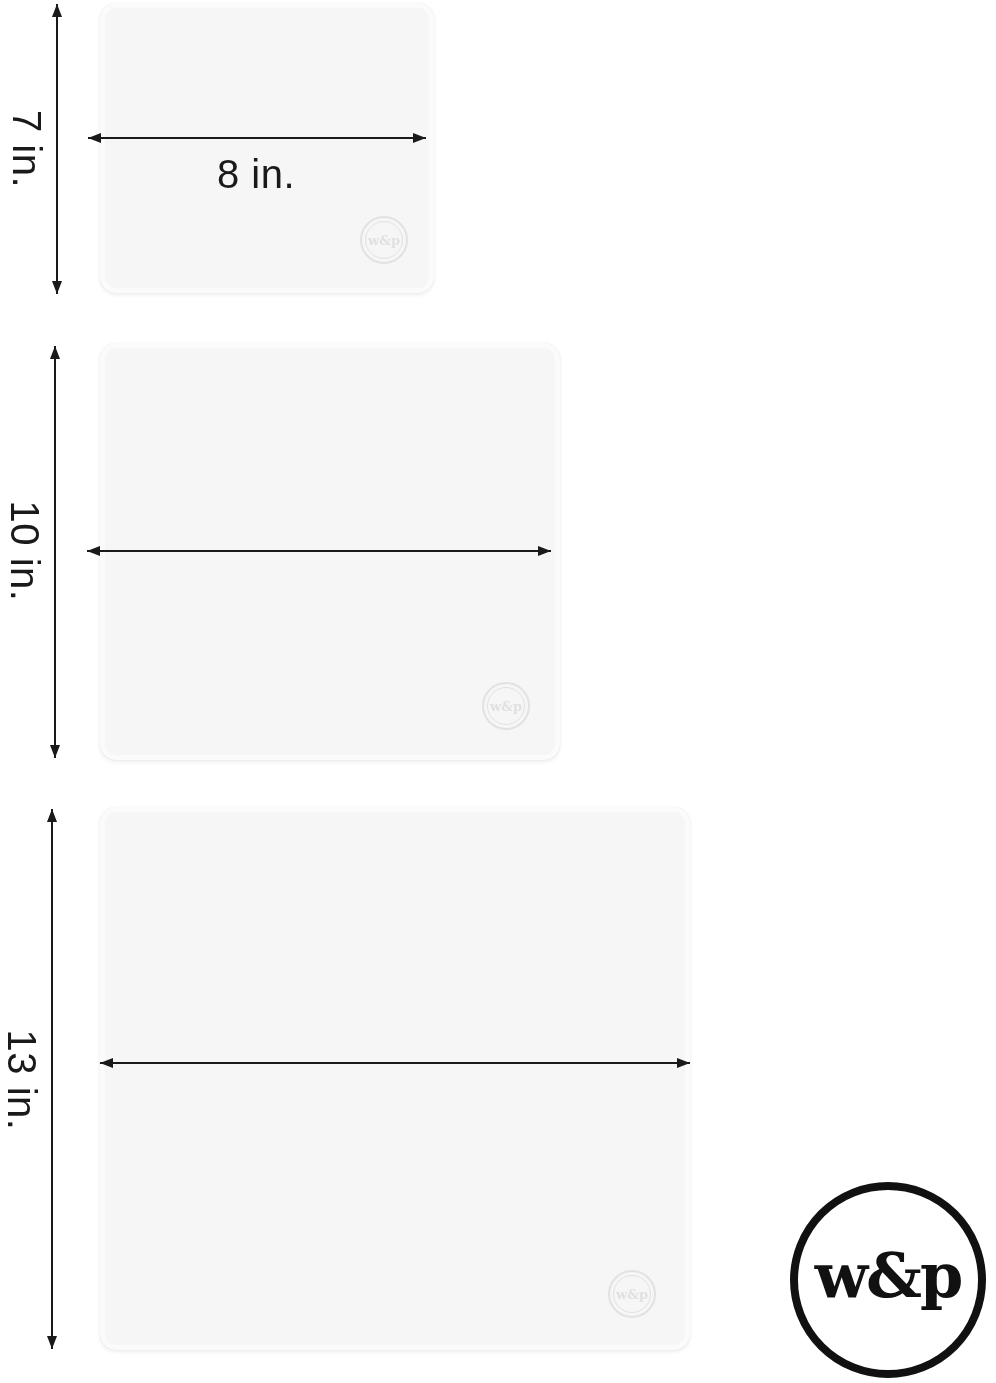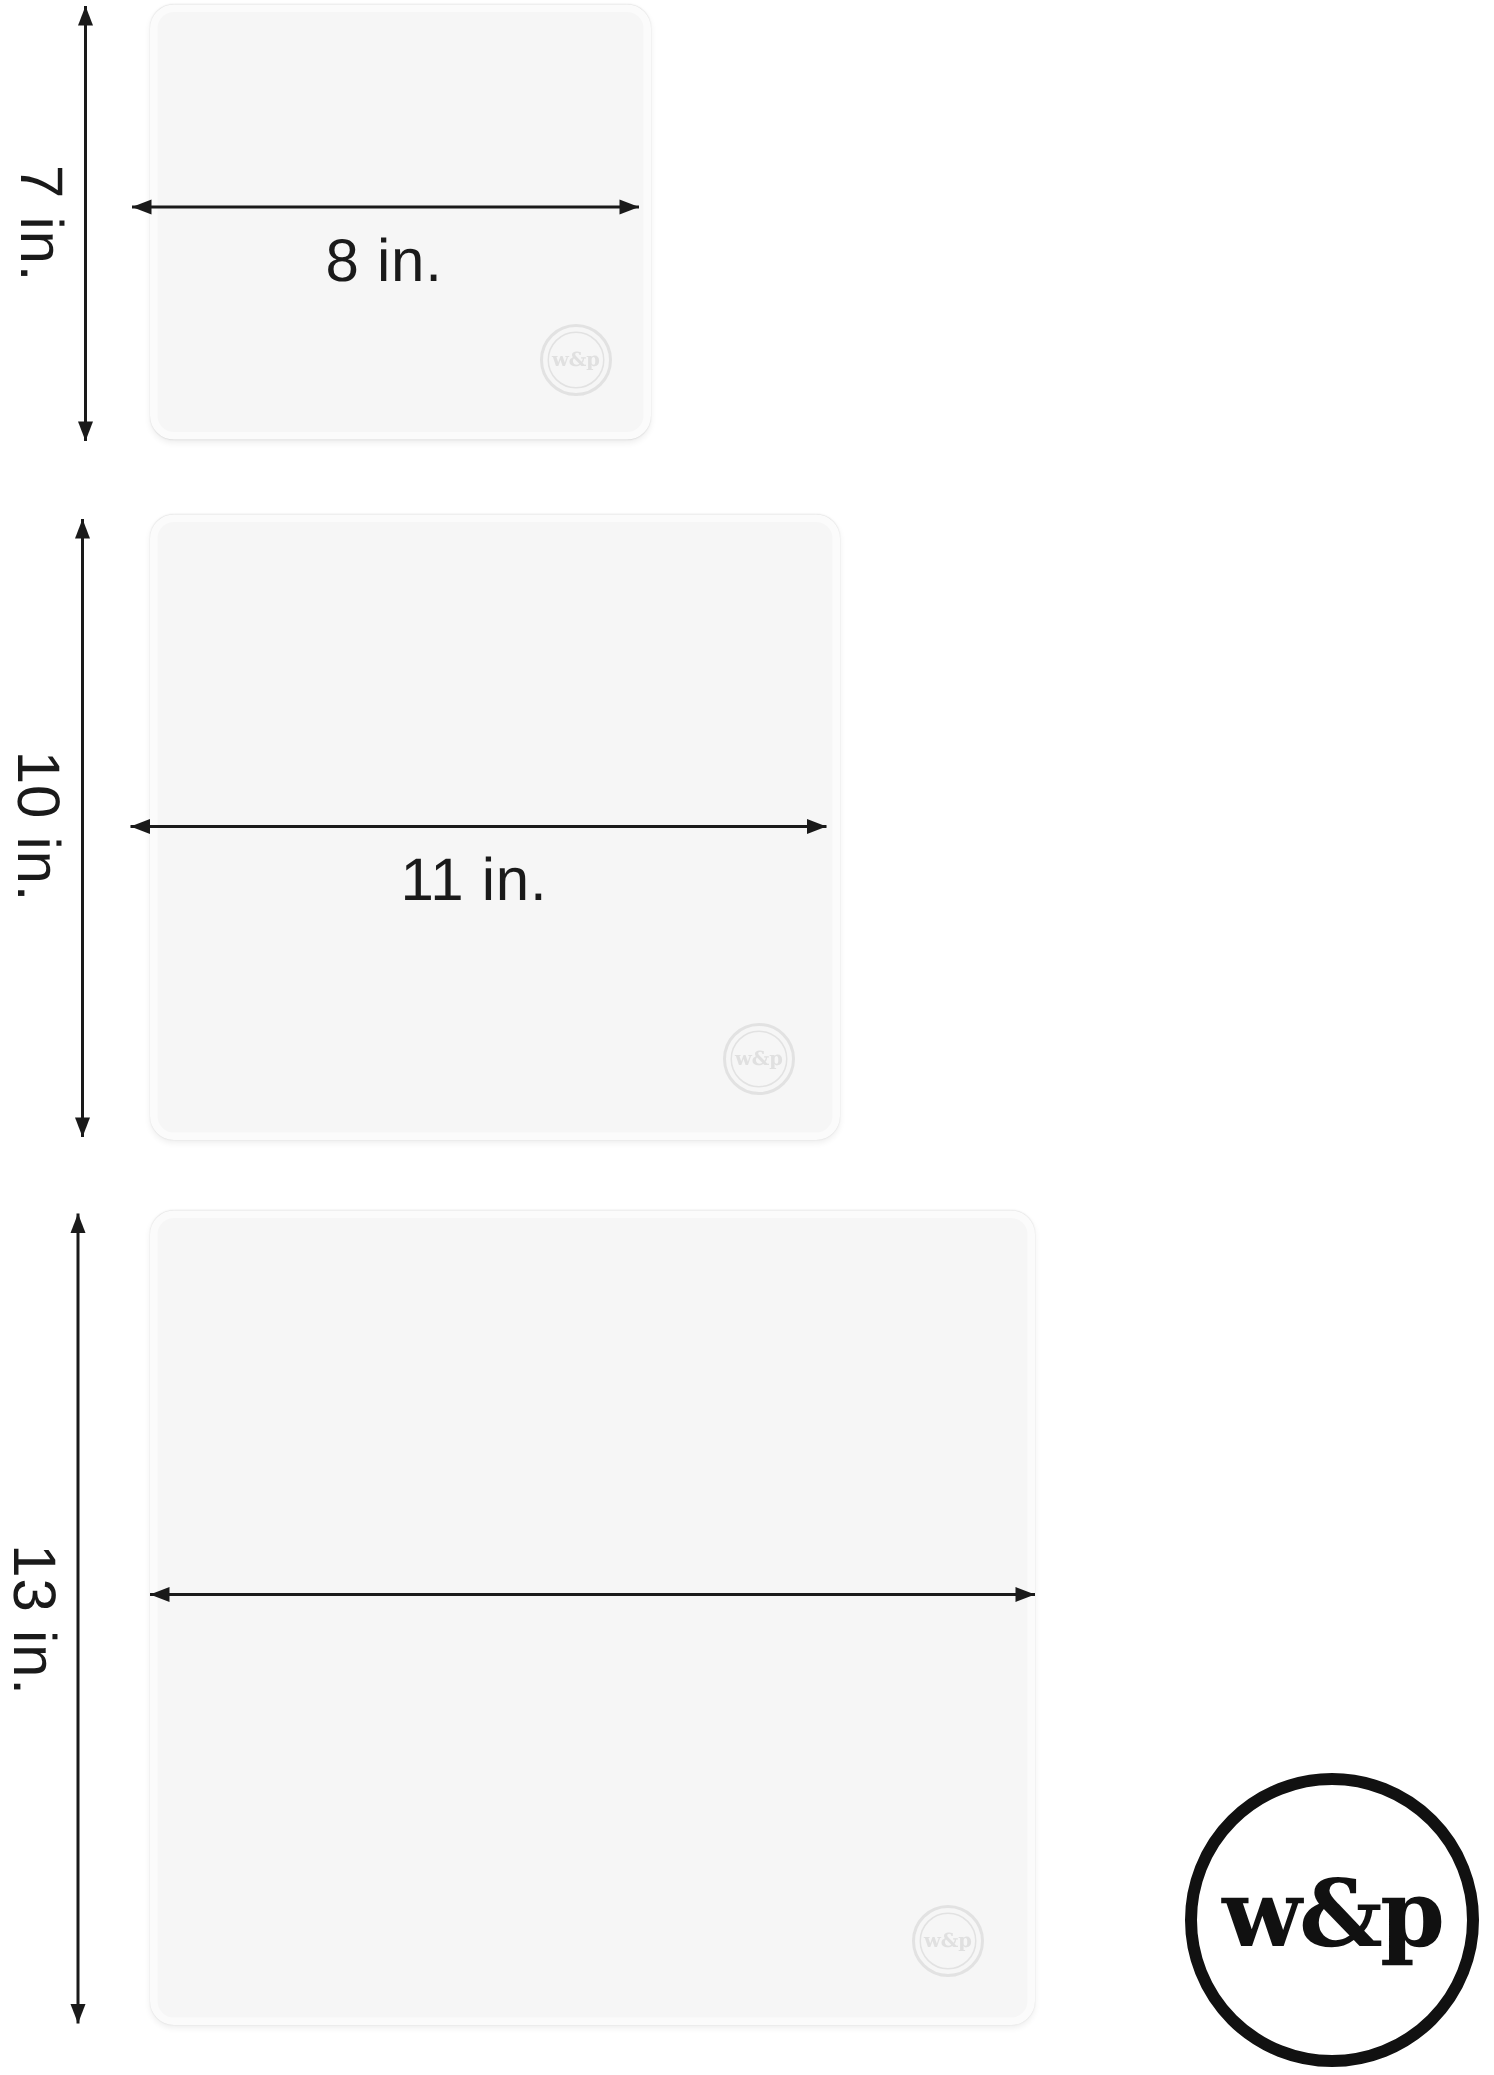--- a/index.html
+++ b/index.html
@@ -118,21 +118,20 @@
 
   <div class="mat mat-medium"></div>
   <div class="wm wm-medium">
     <div class="wm-inner">
       <span class="wm-text">w&amp;p</span>
     </div>
   </div>
   <div class="vline vline-medium"></div>
   <div class="dim-label vlabel vlabel-medium">10 in.</div>
   <div class="harrow harrow-medium"></div>
-  <div class="dim-label hlabel hlabel-medium">11 in.</div>
 
   <div class="mat mat-large"></div>
   <div class="wm wm-large">
     <div class="wm-inner">
       <span class="wm-text">w&amp;p</span>
     </div>
   </div>
   <div class="vline vline-large"></div>
   <div class="dim-label vlabel vlabel-large">13 in.</div>
   <div class="harrow harrow-large"></div>

